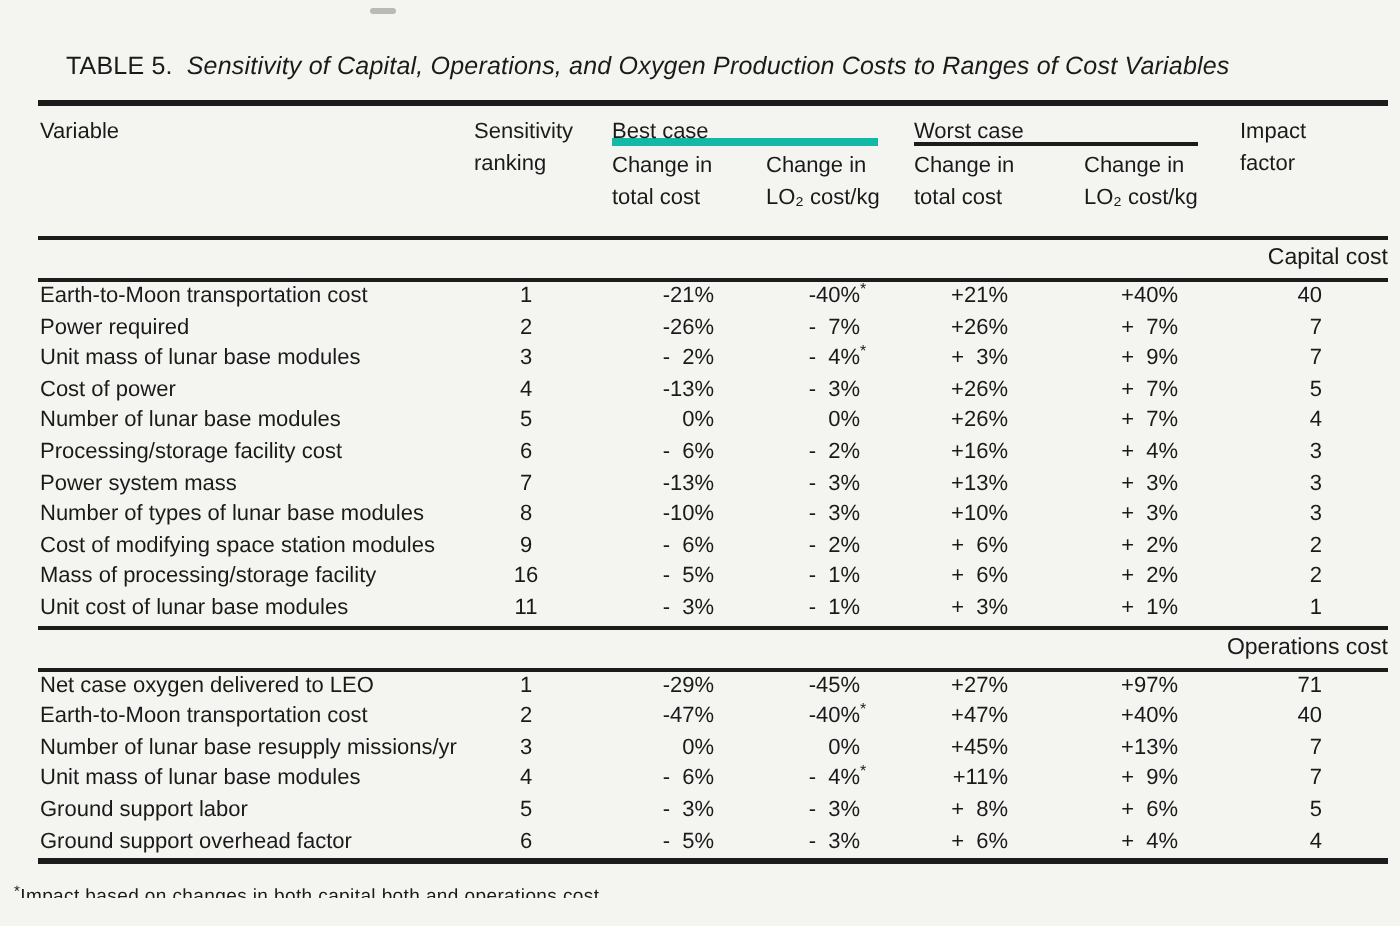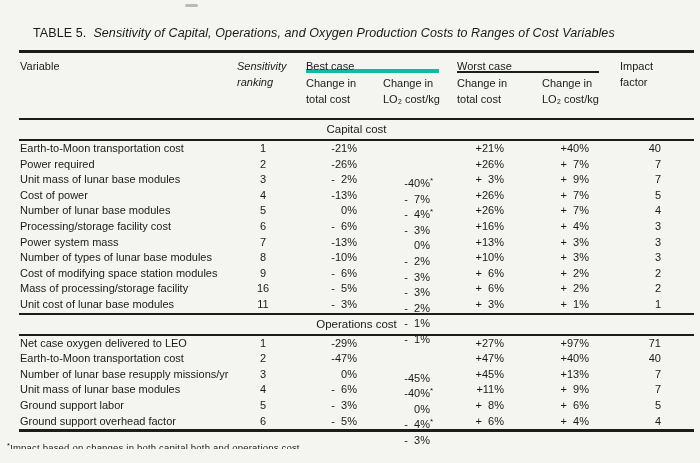--- a/index.html
+++ b/index.html
@@ -27,44 +27,44 @@
   
   .hdr {
     display:grid;
     grid-template-columns:218px 52px 75px 75px 75px 85px 93px;
     grid-template-rows:15px auto;
     padding:5px 0 11px 0;
     font-size:11px; line-height:16px;
   }
   .hdr > div { white-space:nowrap; }
   .h-var   { grid-column:1; grid-row:1; padding-left:1px; }
-  .h-rank  { grid-column:2; grid-row:1 / 3;font-style:italic; }
+  .h-rank  { grid-column:2; grid-row:1 / 3; }
   .h-best  { grid-column:3 / 5; grid-row:1; margin-left:17px; border-bottom:4px solid #14b8a6; }
   .h-worst { grid-column:5 / 7; grid-row:1; margin-left:18px; border-bottom:2px solid #1c1c1c; }
   .h-impact{ grid-column:7; grid-row:1 / 3; padding-left:21px; }
   .h-sub3  { grid-column:3; grid-row:2; padding-left:17px; padding-top:2px; }
   .h-sub4  { grid-column:4; grid-row:2; padding-left:19px; padding-top:2px; }
   .h-sub5  { grid-column:5; grid-row:2; padding-left:18px; padding-top:2px; }
   .h-sub6  { grid-column:6; grid-row:2; padding-left:28px; padding-top:2px; }
 
   
-  .section-label { height:19px; line-height:19px; text-align:center; font-size:11.5px; }
+  .section-label { height:19px; line-height:19px; text-align:right; font-size:11.5px; }
 
   
   .row {
     display:grid;
     grid-template-columns:218px 52px 75px 75px 75px 85px 93px;
     height:15.6px; line-height:15.6px; font-size:11px;
   }
   .c { white-space:pre; overflow:visible; }
   .c-var  { padding-left:1px; white-space:nowrap; }
   .c-rank { text-align:center; }
   .c-num  { text-align:right; }
   .c3 { padding-right:7px; }
-  .c4 { padding-right:9px;margin-top:35px; }
+  .c4 { padding-right:9px; }
   .c5 { padding-right:10px; }
   .c6 { padding-right:10px; }
   .c7 { padding-right:31px; }
   sup.note {
     display:inline-block; width:0; overflow:visible;
     font-size:8px; line-height:0; vertical-align:4px;
   }
 
   .footnote { margin:9px 0 0 7px; font-size:9.5px; letter-spacing:.2px; }
   .footnote sup { font-size:7.5px; vertical-align:3px; }

